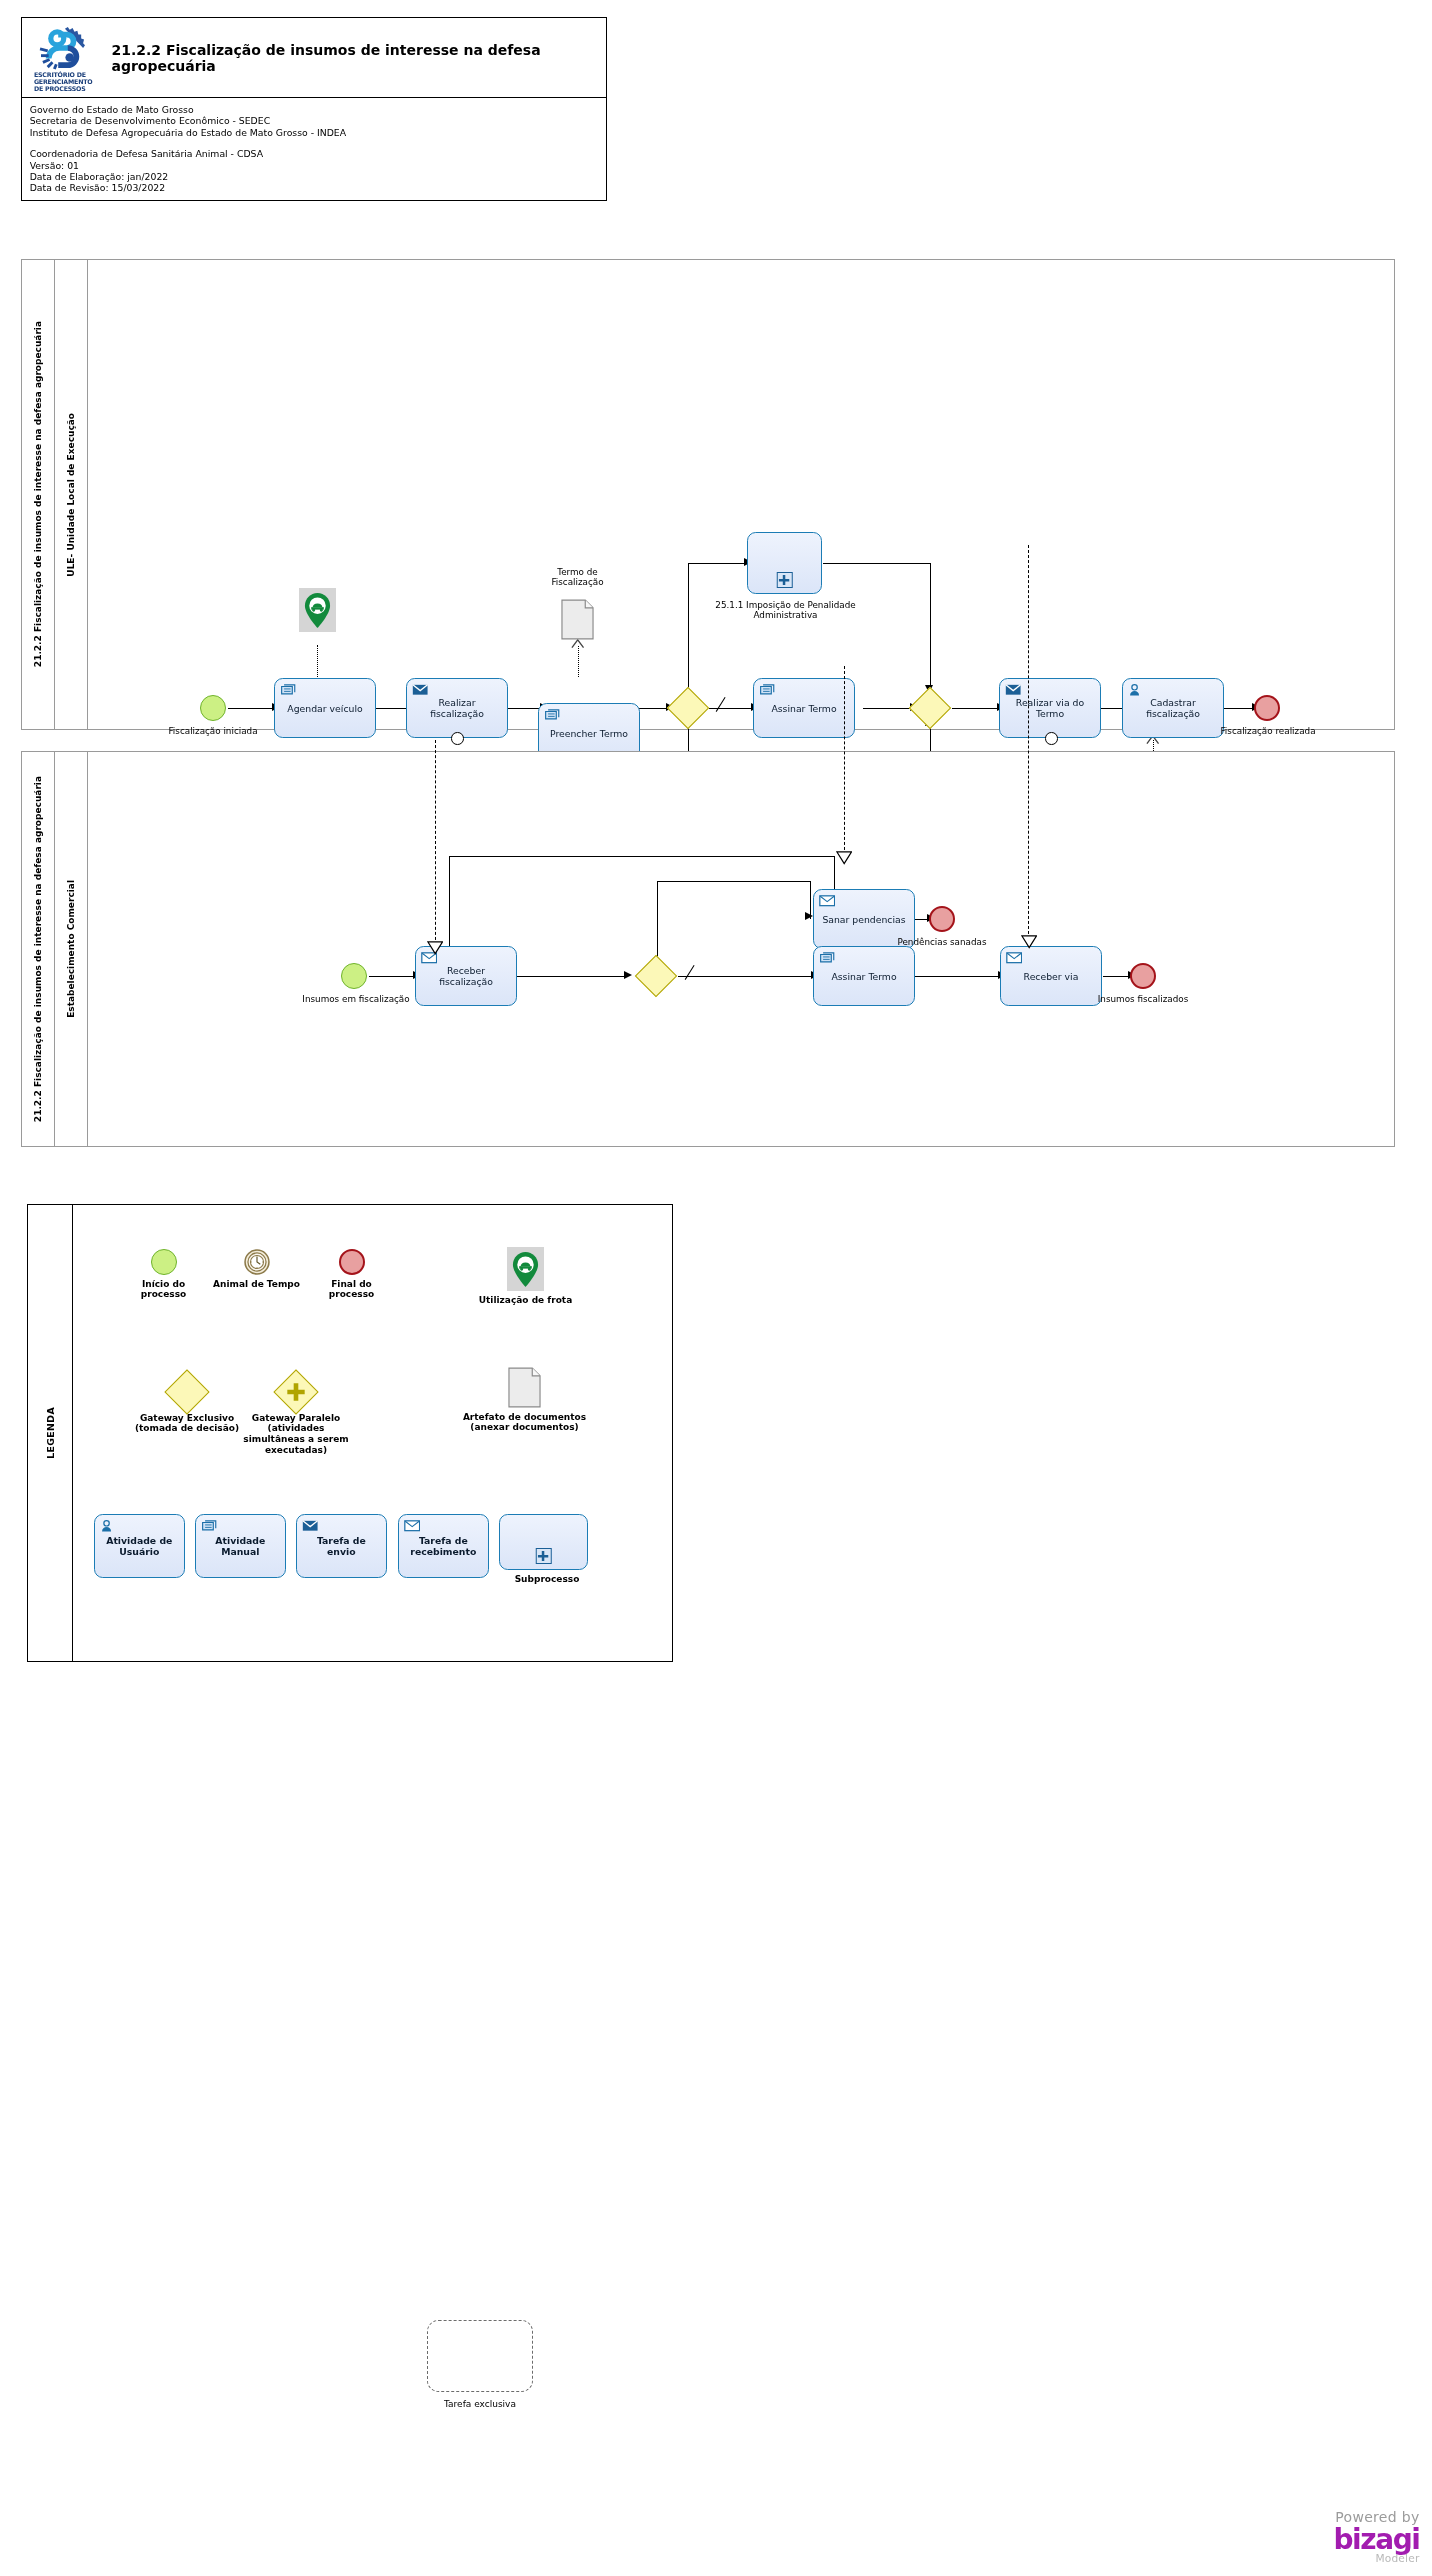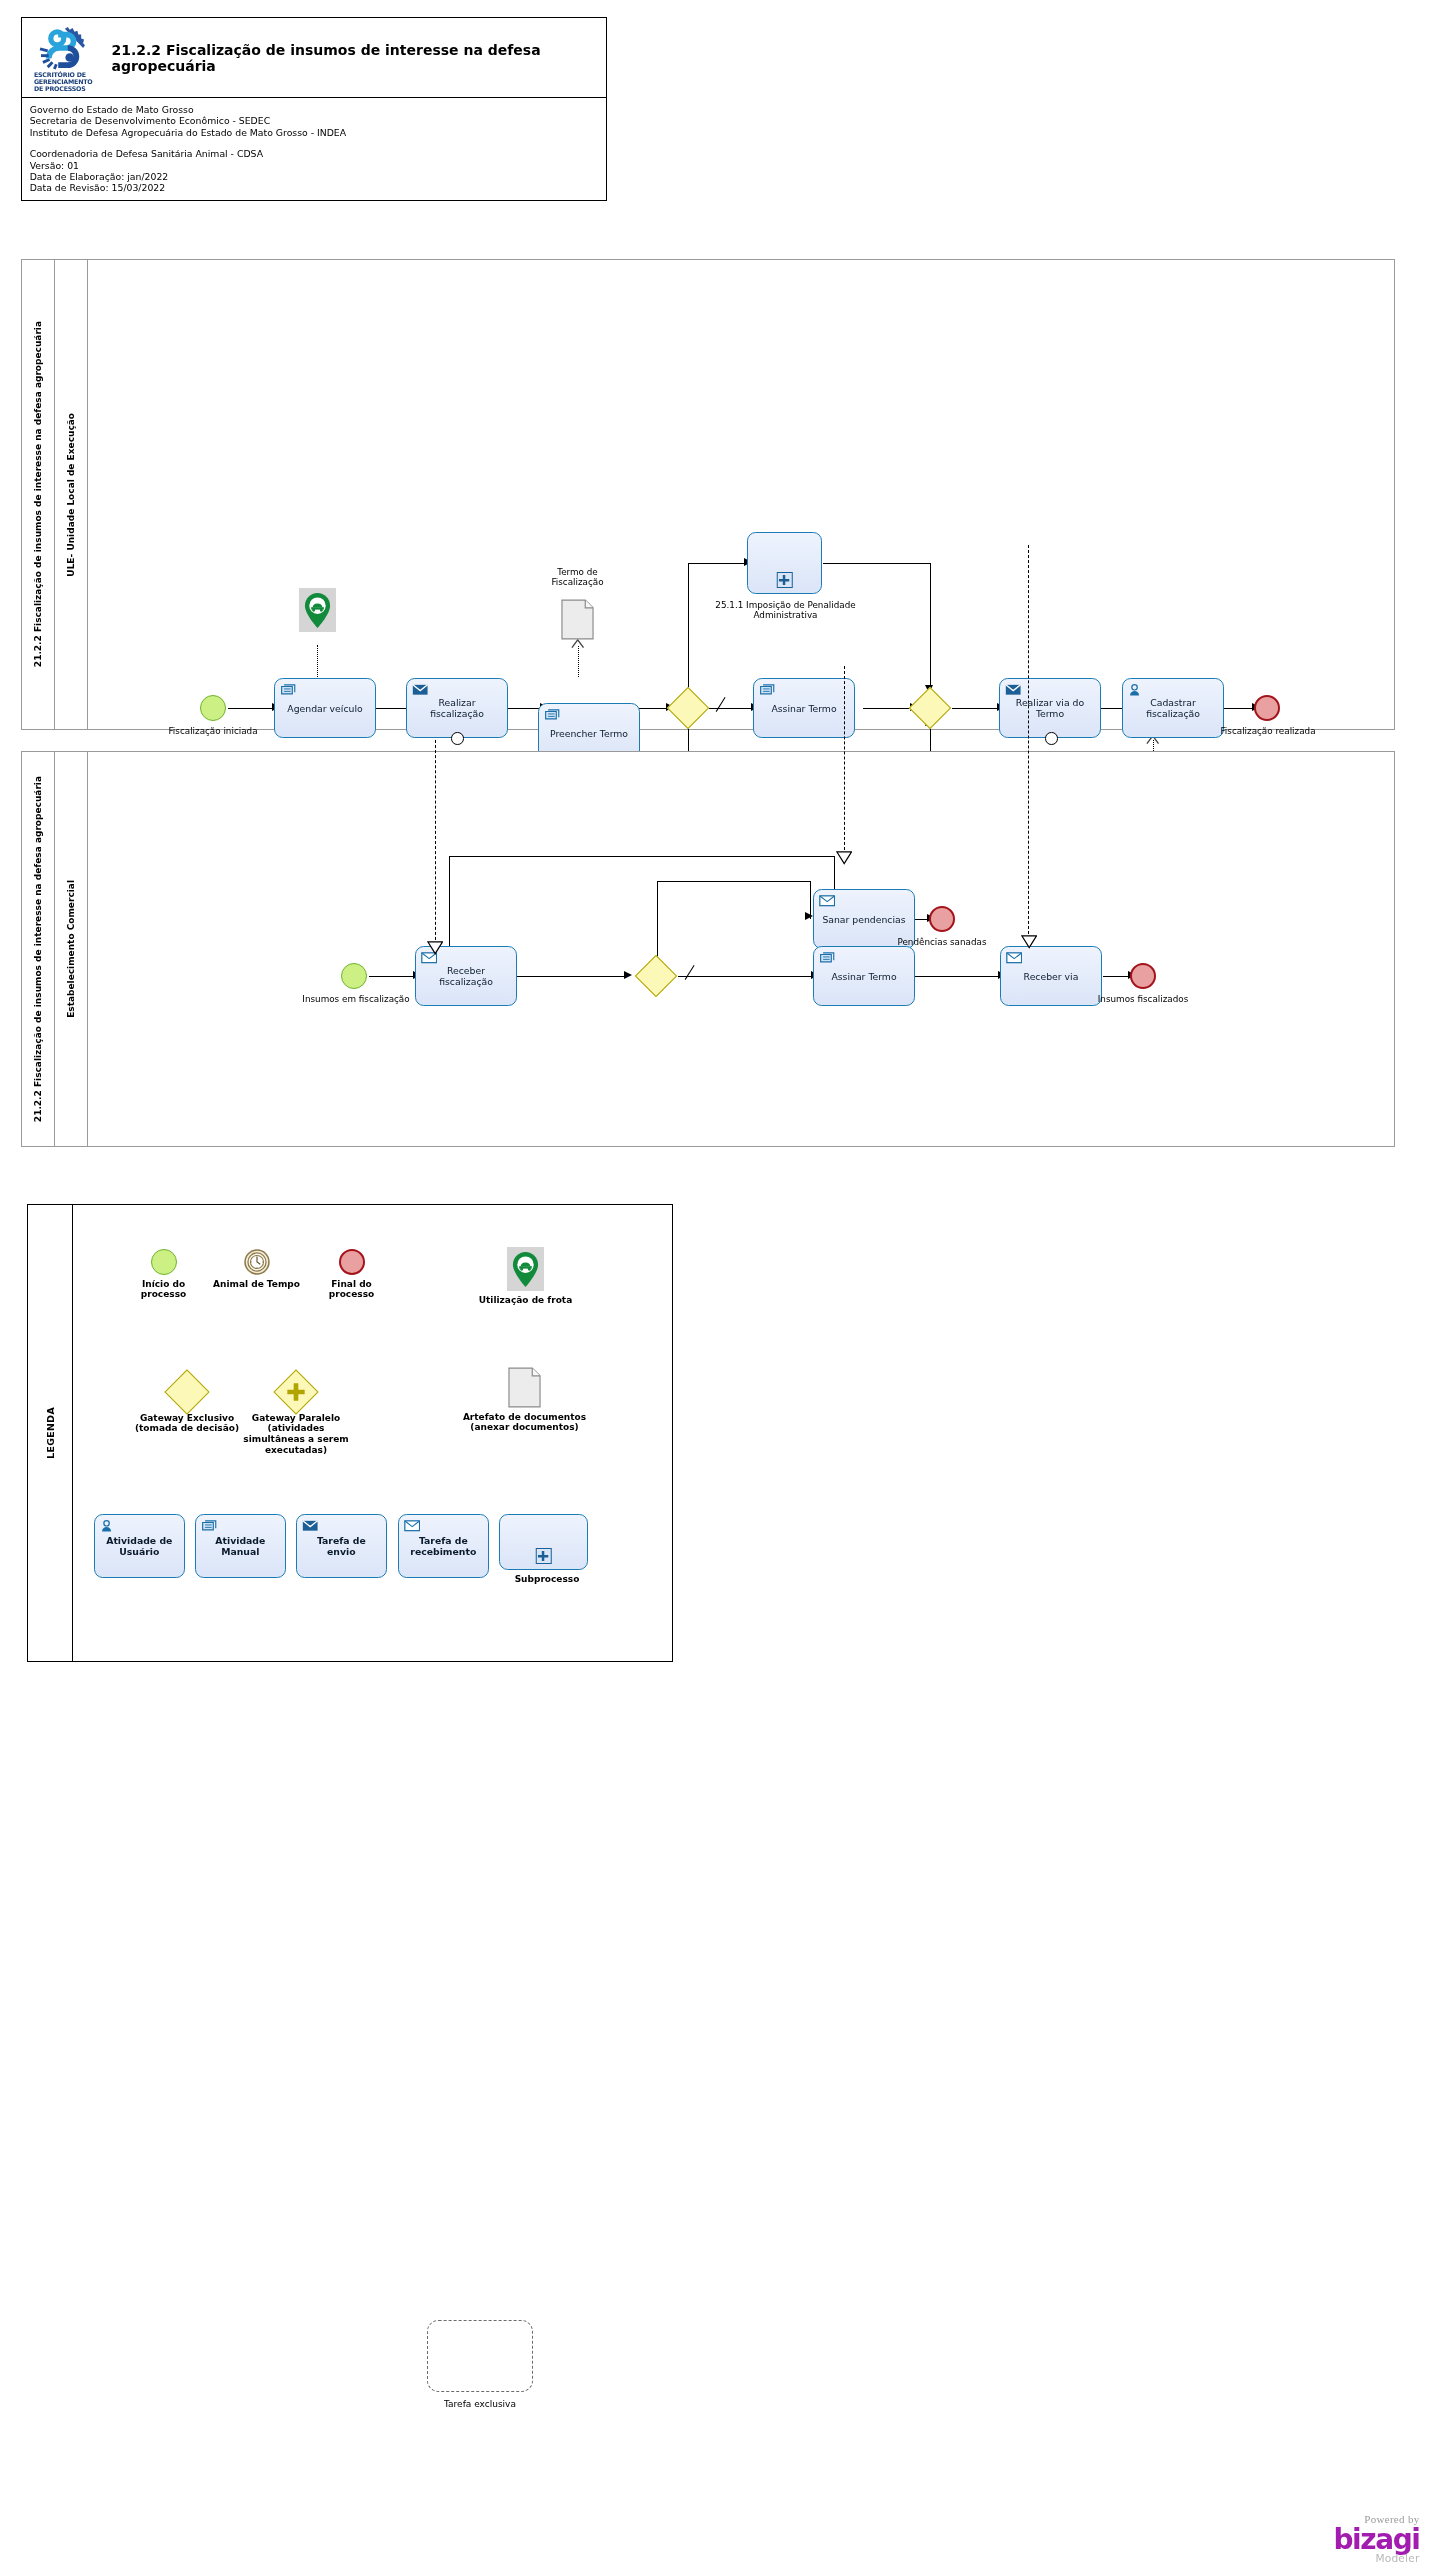--- a/index.html
+++ b/index.html
@@ -66,21 +66,21 @@
   #legend-title{position:absolute;left:0;top:0;width:45px;height:100%;border-right:1px solid #000;
         display:flex;align-items:center;justify-content:center;box-sizing:border-box;}
   #legend-title span{writing-mode:vertical-rl;transform:rotate(180deg);font-size:9.3px;font-weight:bold;letter-spacing:0.4px;}
   .lg-item{position:absolute;text-align:center;font-weight:bold;}
   .lg-cap{font-size:9px;line-height:10.6px;margin-top:3.9px;}
 
   
   #excl-task{position:absolute;left:427px;top:2320px;width:106px;height:72px;border:1.9px dashed #6b6b6b;border-radius:11.6px;background:#fff;box-sizing:border-box;}
   #excl-cap{position:absolute;left:403px;top:2399px;width:154px;text-align:center;font-size:9px;}
   #bizagi{position:absolute;right:13.5px;bottom:11.6px;text-align:right;}
-  #bz-pb{font-size:11px;color:#9b9b9b;letter-spacing:0.3px;font-family:Liberation Serif, serif;}
+  #bz-pb{font-size:14px;color:#9b9b9b;letter-spacing:0.3px;}
   #bz-main{font-size:28px;color:#a21caf;font-weight:bold;letter-spacing:-1.4px;line-height:29px;}
   #bz-sub{font-size:10.6px;color:#b9b9b9;letter-spacing:0.2px;margin-top:-1.9px;}
 </style>
 </head>
 <body>
 
 <div id="header-block">
   <div id="header-top">
     <div id="logo-wrap">
       <svg id="logo-mark" viewBox="0 0 56 46">

